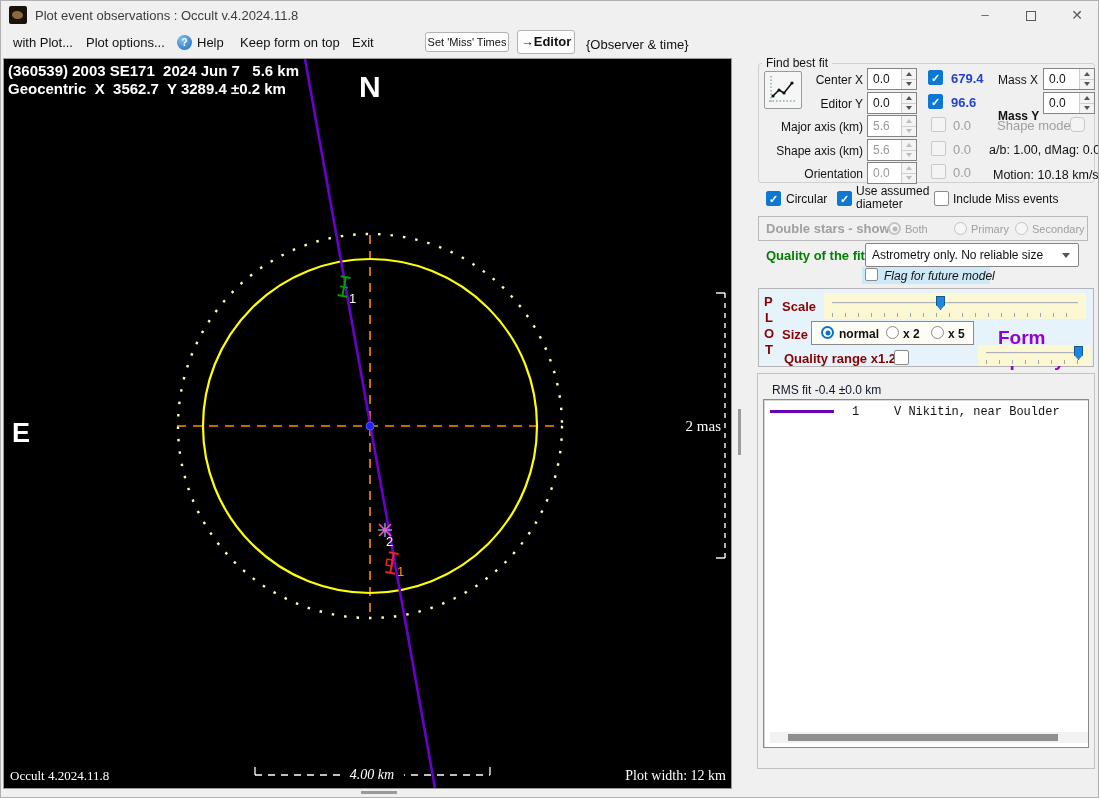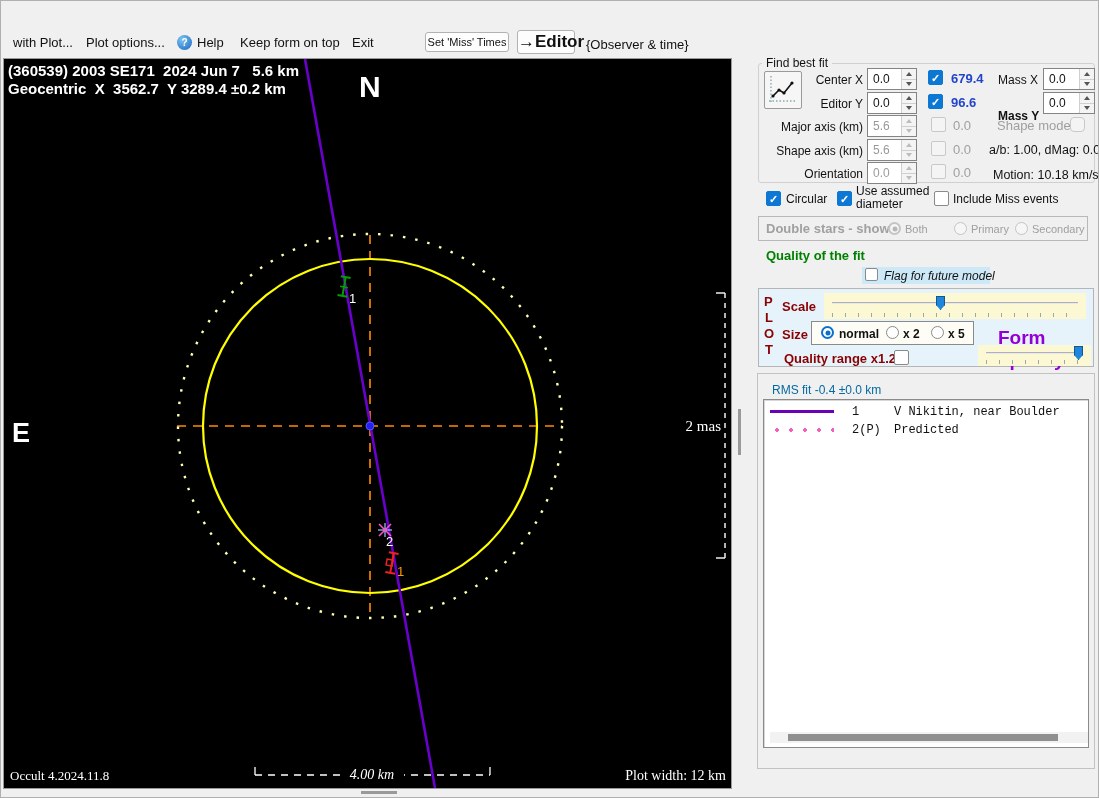--- a/index.html
+++ b/index.html
@@ -77,37 +77,44 @@
   
   .rms-panel { position:absolute; left:756px; top:372px; width:338px; height:396px; border:1px solid #c2c2c2; background:#f0f0f0; }
   .listbox { position:absolute; left:5px; top:25px; width:326px; height:349px; background:#fff; border:1px solid #8a8a8a; box-shadow:inset 1px 1px 0 #d7d7d7; overflow:hidden; }
   .list-row { display:flex; align-items:center; height:13px; margin-top:5px; font-family:"Liberation Mono", monospace; font-size:12px; color:#111; white-space:pre; }
   .swatch { width:64px; margin-left:6px; margin-right:18px; }
   .swatch-solid { height:3px; background:#6a00b8; }
   .swatch-dots { height:4px; background-image:radial-gradient(circle,#f060c0 1.6px,transparent 2px); background-size:14px 4px; background-repeat:repeat-x; }
   .list-num { width:42px; }
   .hscroll { position:absolute; left:6px; bottom:4px; width:322px; height:11px; background:#f2f2f2; }
   .hscroll .thumb { position:absolute; left:18px; top:2px; width:270px; height:7px; background:#8f8f8f; }
-  .note { font-size:12px; color:#0369a1; }
+  .note { font-size:12px; color:#0f172a; }
 </style>
 </head>
 <body>
 
 <div class="window">
 
+  <div class="titlebar">
+    <div class="app-icon"></div>
+    <div class="title-text">Plot event observations : Occult v.4.2024.11.8</div>
+    <div class="win-btn btn-min">–</div>
+    <div class="win-btn btn-max"><span></span></div>
+    <div class="win-btn btn-close">✕</div>
+  </div>
 
   <div class="menubar">
     <div class="menu-item" style="left:12px">with Plot...</div>
     <div class="menu-item" style="left:85px">Plot options...</div>
     <div class="help-icon">?</div>
     <div class="menu-item" style="left:196px">Help</div>
     <div class="menu-item" style="left:239px">Keep form on top</div>
     <div class="menu-item" style="left:351px">Exit</div>
     <div class="tb-button" style="left:424px; top:3px; width:84px; height:20px; line-height:18px; font-size:11px;">Set 'Miss' Times</div>
-    <div class="tb-button" style="left:516px; top:1px; width:58px; height:24px; line-height:22px; font-weight:bold; font-size:17px;">→Editor</div>
+    <div class="tb-button" style="left:516px; top:1px; width:58px; height:24px; line-height:22px; font-weight:bold; font-size:13px;">→Editor</div>
     <div class="menu-item" style="left:585px; top:8px">{Observer &amp; time}</div>
   </div>
 
   <div class="plot-area">
     <svg width="727" height="729" viewBox="0 0 727 729">
 
       <line x1="173" y1="367" x2="558" y2="367" stroke="#ff8c00" stroke-width="1.6" stroke-dasharray="9 7"></line>
       <line x1="366" y1="176" x2="366" y2="560" stroke="#ff8c00" stroke-width="1.6" stroke-dasharray="9 7"></line>
 
       <circle cx="366" cy="367" r="192" fill="none" stroke="#ffffb0" stroke-width="2.4" stroke-dasharray="2.5 10"></circle>
@@ -269,20 +276,24 @@
   <div class="groupbox" style="left:757px; top:215px; width:330px; height:25px; border-color:#b8b8b8; border-radius:0;"></div>
   <div class="abs" style="left:765px; top:220px; font-size:13px; font-weight:bold; color:#a0a0a0;">Double stars - show</div>
   <div class="radio disabled selected" style="left:887px; top:221px;"></div>
   <div class="lbl abs gray" style="left:904px; top:222px; font-size:11px;">Both</div>
   <div class="radio disabled" style="left:953px; top:221px;"></div>
   <div class="lbl abs gray" style="left:970px; top:222px; font-size:11px;">Primary</div>
   <div class="radio disabled" style="left:1014px; top:221px;"></div>
   <div class="lbl abs gray" style="left:1031px; top:222px; font-size:11px;">Secondary</div>
 
   <div class="abs" style="left:765px; top:247px; font-size:13px; font-weight:bold; color:#008000;">Quality of the fit</div>
+  <div class="dropdown" style="left:864px; top:242px; width:214px;">
+    <span>Astrometry only. No reliable size</span>
+    <span class="dd-chevron"></span>
+  </div>
   <div class="flag-row" style="left:861px; top:266px; width:128px; height:17px;"></div>
   <div class="checkbox" style="left:864px; top:267px; width:13px; height:13px;"></div>
   <div class="flag-label abs" style="left:883px; top:268px;">Flag for future model</div>
 
   <div class="plot-panel"></div>
   <div class="abs maroon" style="left:763px; top:293px;">P</div>
   <div class="abs maroon" style="left:764px; top:309px;">L</div>
   <div class="abs maroon" style="left:763px; top:325px;">O</div>
   <div class="abs maroon" style="left:764px; top:341px;">T</div>
 
@@ -312,24 +323,19 @@
   </div>
 
   <div class="rms-panel">
     <div class="note" style="position:absolute; left:14px; top:9px;">RMS fit -0.4 ±0.0 km</div>
     <div class="listbox">
       <div class="list-row">
         <div class="swatch swatch-solid"></div>
         <span class="list-num">1</span>
         <span>V Nikitin, near Boulder</span>
       </div>
-      <div class="list-row">
-        <div class="swatch swatch-dots"></div>
-        <span class="list-num">2(P)</span>
-        <span>Predicted</span>
-      </div>
       <div class="hscroll">
         <div class="thumb"></div>
       </div>
     </div>
   </div>
 
 </div>
 
 </body></html>

